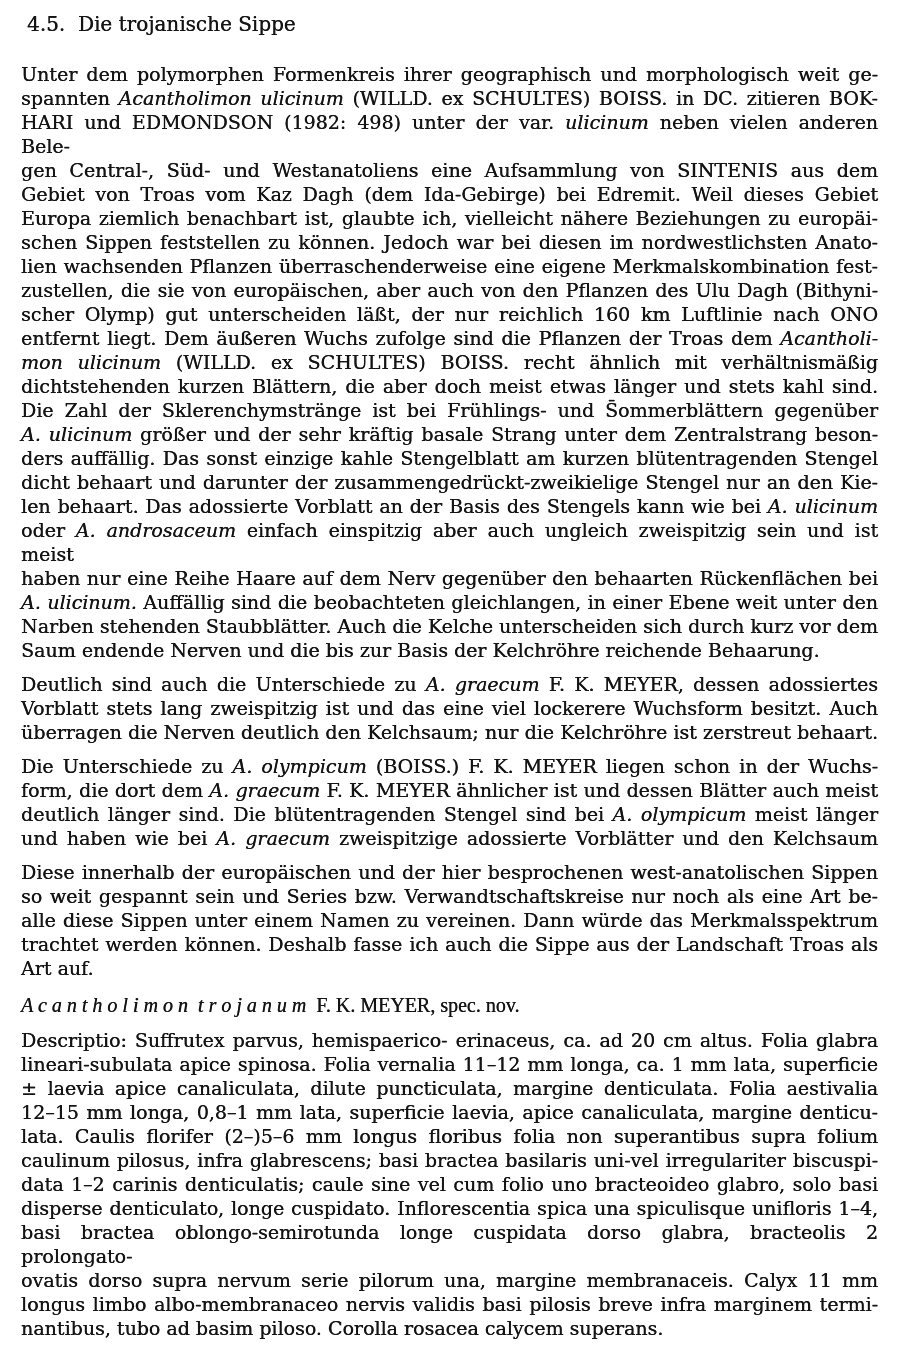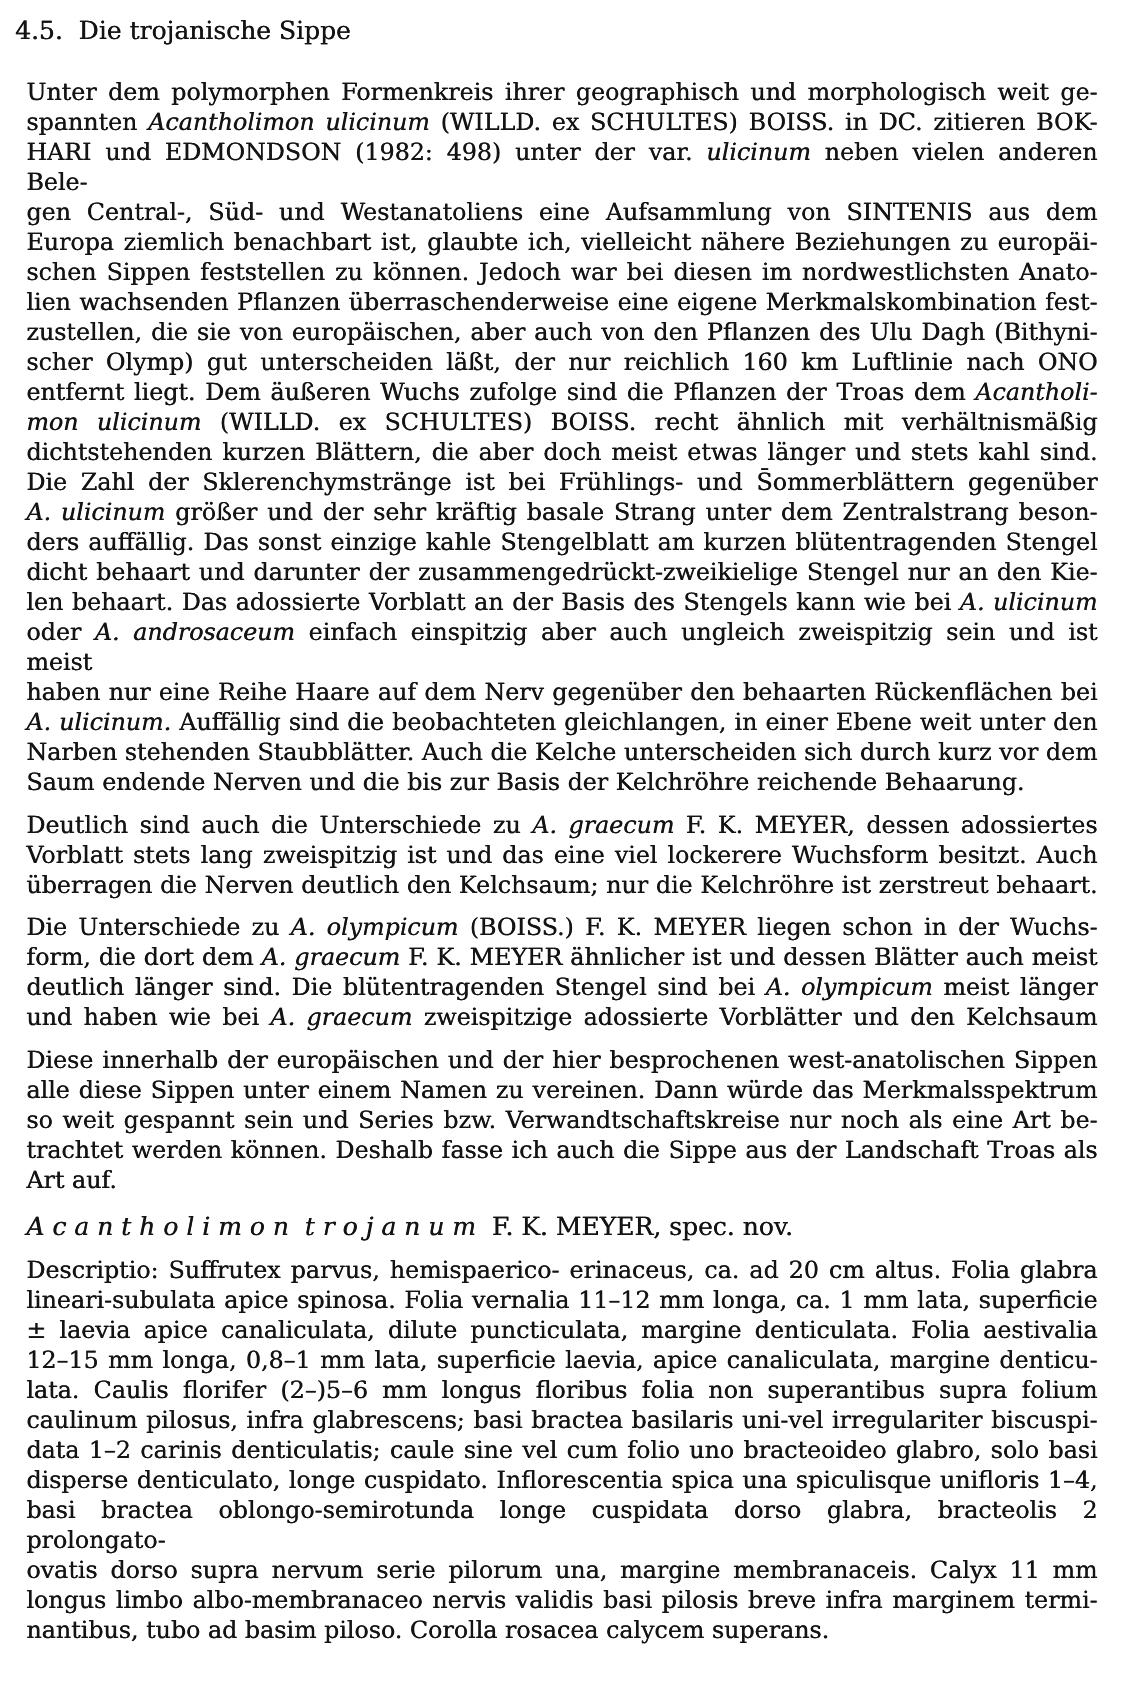--- a/index.html
+++ b/index.html
@@ -14,21 +14,21 @@
     color: #141414;
     font-family: "DejaVu Serif", serif;
   }
   .page {
     padding: 10px 12px 0 11px;
   }
   .section-heading {
     font-size: 20px;
     line-height: 24px;
     font-weight: normal;
-    margin: 2px 0 26px 1px;
+    margin: 2px 0 26px 16px;
     text-shadow: 0.3px 0 0 currentColor;
   }
   .blocks { }
   .block { margin: 10px; }
   .block + .block { margin-top: 10px; }
   .block.no-gap { margin-top: 0; }
   .block.species { margin-top: 12px; }
   .block.species + .block { margin-top: 8px; }
   .line {
     font-size: 19px;
@@ -38,34 +38,36 @@
     text-shadow: 0.3px 0 0 currentColor;
     white-space: normal;
   }
   .line.last {
     text-align-last: left;
   }
   .species .line {
     font-size: 20px;
     line-height: 26px;
     text-align-last: left;
+    font-family: Liberation Serif, serif;
   }
   i { font-style: italic; }
 </style>
 </head>
 <body>
 
 <div class="page">
   <h1 class="section-heading">4.5.&nbsp; Die trojanische Sippe</h1>
   <div class="blocks">
       <div class="block">
         <div class="line">Unter dem polymorphen Formenkreis ihrer geographisch und morphologisch weit ge-</div>
         <div class="line">spannten <i>Acantholimon ulicinum</i> (WILLD. ex SCHULTES) BOISS. in DC. zitieren BOK-</div>
         <div class="line">HARI und EDMONDSON (1982: 498) unter der var. <i>ulicinum</i> neben vielen anderen Bele-</div>
         <div class="line">gen Central-, Süd- und Westanatoliens eine Aufsammlung von SINTENIS aus dem</div>
+        <div class="line">Gebiet von Troas vom Kaz Dagh (dem Ida-Gebirge) bei Edremit. Weil dieses Gebiet</div>
         <div class="line">Europa ziemlich benachbart ist, glaubte ich, vielleicht nähere Beziehungen zu europäi-</div>
         <div class="line">schen Sippen feststellen zu können. Jedoch war bei diesen im nordwestlichsten Anato-</div>
         <div class="line">lien wachsenden Pflanzen überraschenderweise eine eigene Merkmalskombination fest-</div>
         <div class="line">zustellen, die sie von europäischen, aber auch von den Pflanzen des Ulu Dagh (Bithyni-</div>
         <div class="line">scher Olymp) gut unterscheiden läßt, der nur reichlich 160 km Luftlinie nach ONO</div>
         <div class="line">entfernt liegt. Dem äußeren Wuchs zufolge sind die Pflanzen der Troas dem <i>Acantholi-</i></div>
         <div class="line"><i>mon ulicinum</i> (WILLD. ex SCHULTES) BOISS. recht ähnlich mit verhältnismäßig</div>
         <div class="line">dichtstehenden kurzen Blättern, die aber doch meist etwas länger und stets kahl sind.</div>
         <div class="line">Die Zahl der Sklerenchymstränge ist bei Frühlings- und S̄ommerblättern gegenüber</div>
         <div class="line"><i>A. ulicinum</i> größer und der sehr kräftig basale Strang unter dem Zentralstrang beson-</div>
@@ -84,22 +86,22 @@
         <div class="line">überragen die Nerven deutlich den Kelchsaum; nur die Kelchröhre ist zerstreut behaart.</div>
       </div>
       <div class="block">
         <div class="line">Die Unterschiede zu <i>A. olympicum</i> (BOISS.) F. K. MEYER liegen schon in der Wuchs-</div>
         <div class="line">form, die dort dem <i>A. graecum</i> F. K. MEYER ähnlicher ist und dessen Blätter auch meist</div>
         <div class="line">deutlich länger sind. Die blütentragenden Stengel sind bei <i>A. olympicum</i> meist länger</div>
         <div class="line">und haben wie bei <i>A. graecum</i> zweispitzige adossierte Vorblätter und den Kelchsaum</div>
       </div>
       <div class="block">
         <div class="line">Diese innerhalb der europäischen und der hier besprochenen west-anatolischen Sippen</div>
+        <div class="line">so weit gespannt sein und Series bzw. Verwandtschaftskreise nur noch als eine Art be-</div>
         <div class="line">alle diese Sippen unter einem Namen zu vereinen. Dann würde das Merkmalsspektrum</div>
-        <div class="line">so weit gespannt sein und Series bzw. Verwandtschaftskreise nur noch als eine Art be-</div>
         <div class="line">trachtet werden können. Deshalb fasse ich auch die Sippe aus der Landschaft Troas als</div>
         <div class="line last">Art auf.</div>
       </div>
       <div class="block species">
         <div class="line last"><i>A c a n t h o l i m o n&nbsp; t r o j a n u m</i>&nbsp; F. K. MEYER, spec. nov.</div>
       </div>
       <div class="block">
         <div class="line">Descriptio: Suffrutex parvus, hemispaerico- erinaceus, ca. ad 20 cm altus. Folia glabra</div>
         <div class="line">lineari-subulata apice spinosa. Folia vernalia 11–12 mm longa, ca. 1 mm lata, superficie</div>
         <div class="line">± laevia apice canaliculata, dilute puncticulata, margine denticulata. Folia aestivalia</div>

